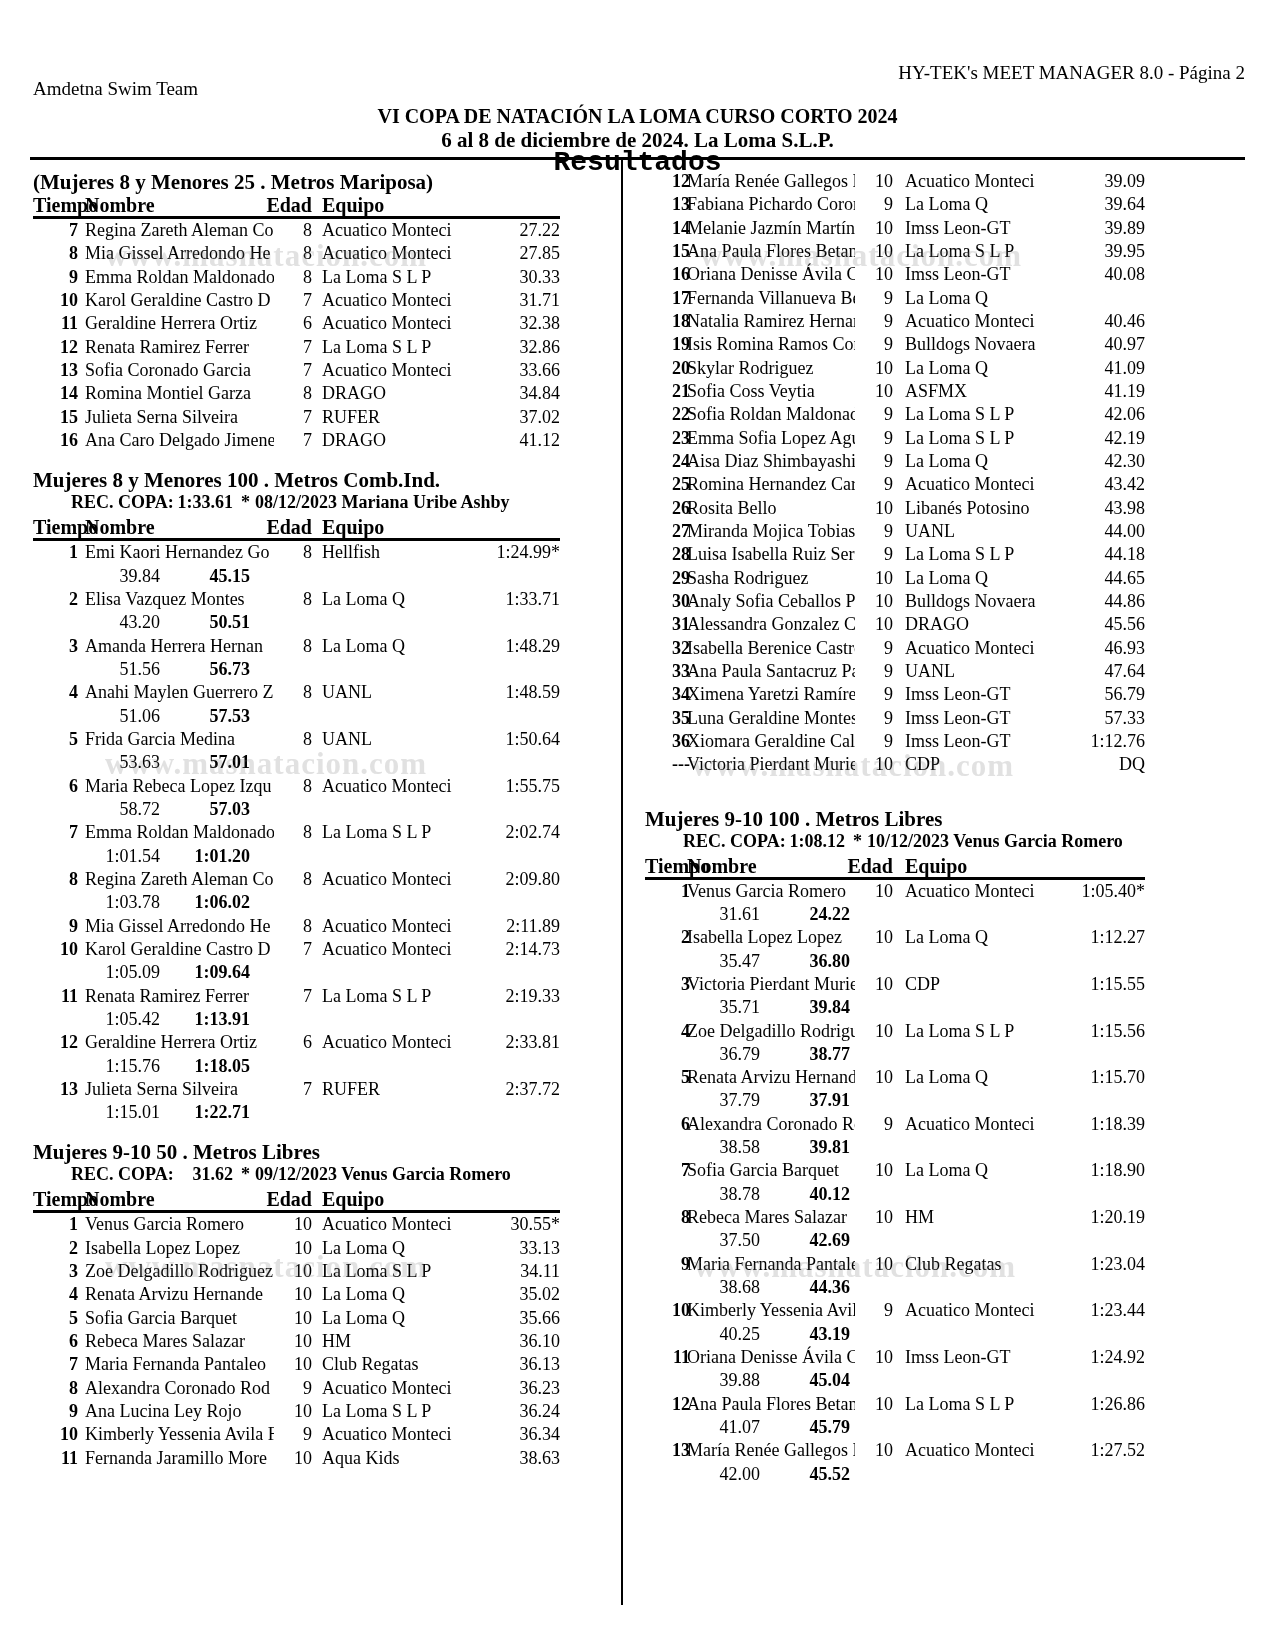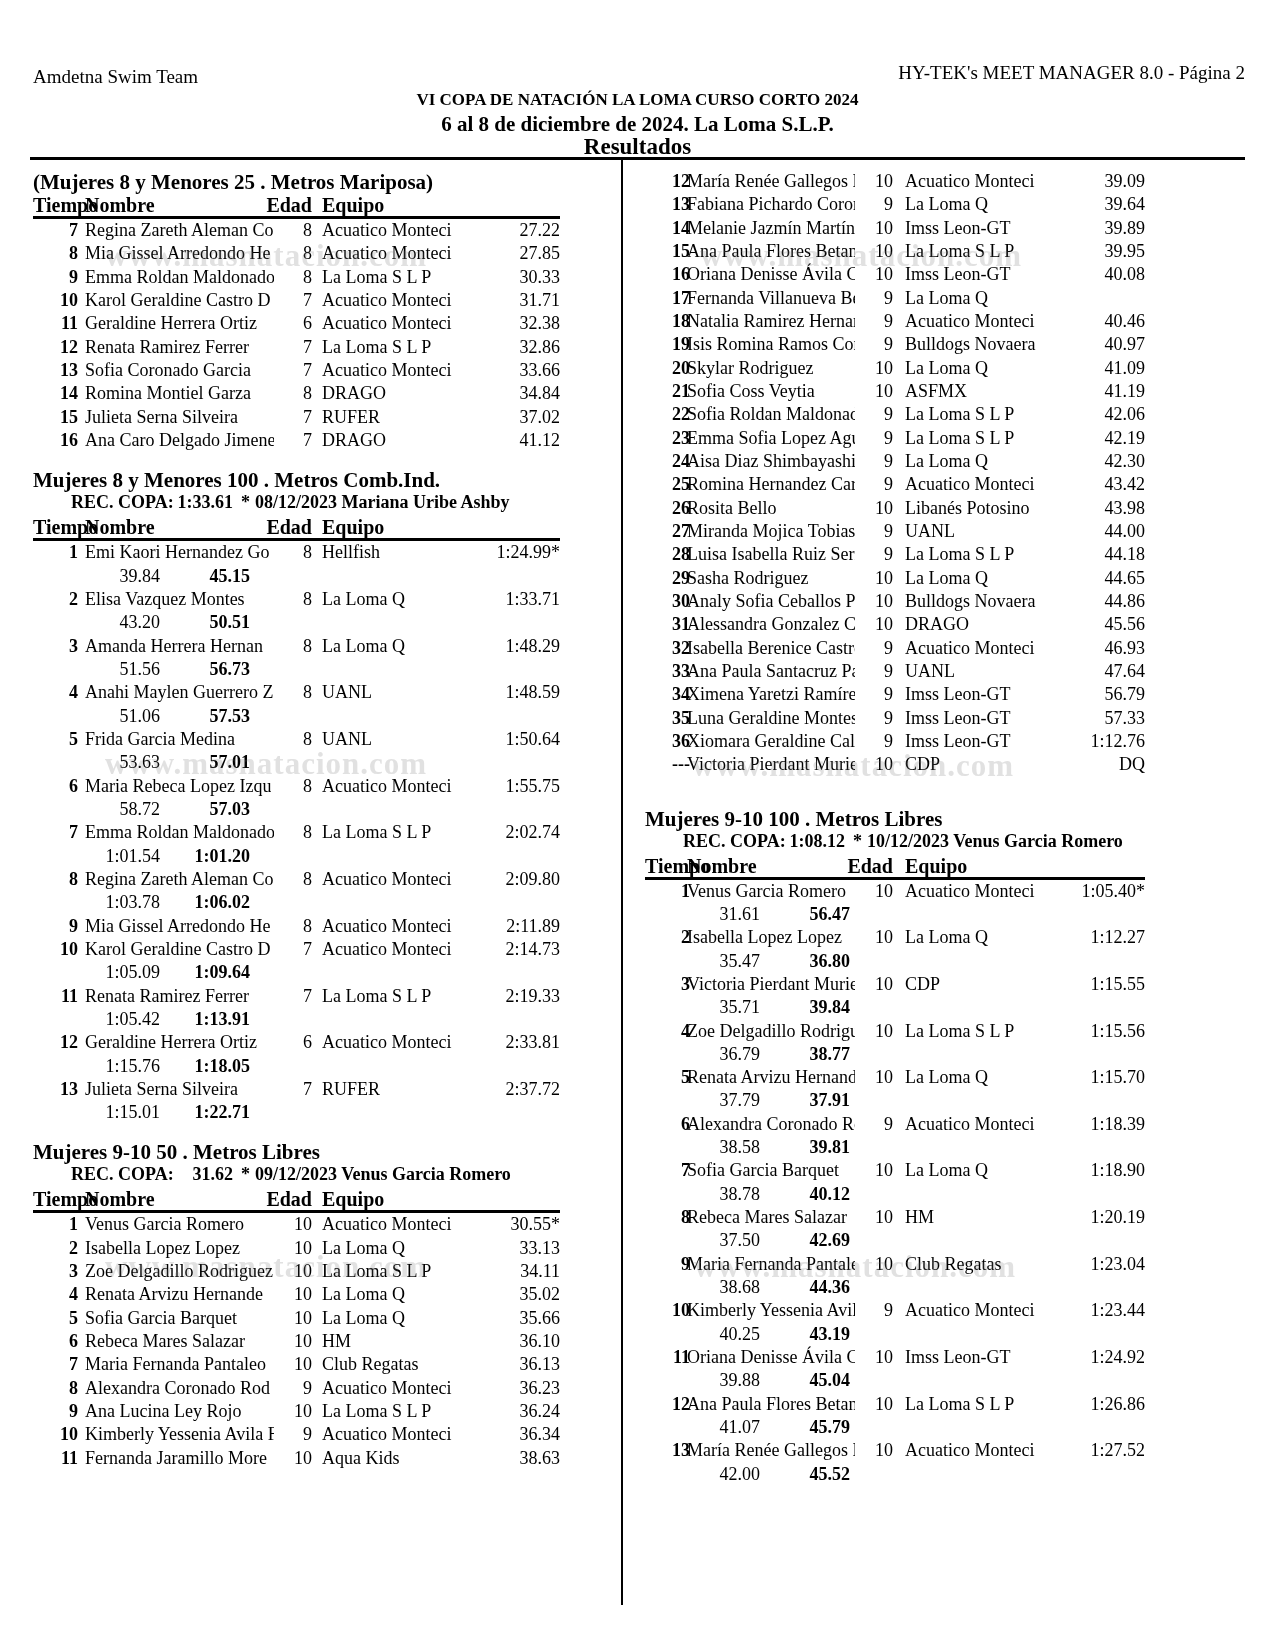--- a/index.html
+++ b/index.html
@@ -6,26 +6,26 @@
   .page{
     position:relative;
     width:1275px;
     height:1650px;
     background:#ffffff;
     color:#000;
     font-family:"Liberation Serif", serif;
     overflow:hidden;
   }
   .doc-header{position:absolute;top:62px;left:33px;right:30px;font-size:19px;}
-  .doc-header .left{position:absolute;left:0;top:4px;}
+  .doc-header .left{position:absolute;left:0;top:16px;}
   .doc-header .right{position:absolute;right:0;top:0;}
   .title-block{position:absolute;top:88px;left:0;width:1275px;text-align:center;font-weight:bold;}
-  .title-line1{font-size:17px;line-height:24px;}
+  .title-line1{font-size:20px;line-height:24px;margin-top:16px;}
   .title-line2{font-size:21px;line-height:24px;}
-  .title-line3{font-size:23px;line-height:22px;}
+  .title-line3{font-size:28px;line-height:22px;font-family:Liberation Mono, monospace;}
   .top-rule{position:absolute;top:157px;left:30px;width:1215px;height:3px;background:#000;}
   .col-divider{position:absolute;top:160px;left:621px;width:2px;height:1445px;background:#000;}
 
   .col{position:absolute;top:170px;}
   .col-left{left:33px;width:578px;
     --name-x:52px; --edad-w:279px; --equipo-x:289px; --w:527px; --s1-w:127px; --s2-w:217px;}
   .col-right{left:645px;width:600px;
     --name-x:42px; --edad-w:248px; --equipo-x:260px; --w:500px; --s1-w:115px; --s2-w:205px;}
 
   .section{position:relative;}
@@ -610,21 +610,21 @@
         </div>
         <div class="row">
           <span class="rank">1</span>
           <span class="name">Venus Garcia Romero</span>
           <span class="edad">10</span>
           <span class="equipo">Acuatico Monteci</span>
           <span class="tiempo">1:05.40*</span>
         </div>
         <div class="row">
           <span class="s1">31.61</span>
-          <span class="s2">56.47</span>
+          <span class="s2">24.22</span>
         </div>
         <div class="row">
           <span class="rank">2</span>
           <span class="name">Isabella Lopez Lopez</span>
           <span class="edad">10</span>
           <span class="equipo">La Loma Q</span>
           <span class="tiempo">1:12.27</span>
         </div>
         <div class="row">
           <span class="s1">35.47</span>

